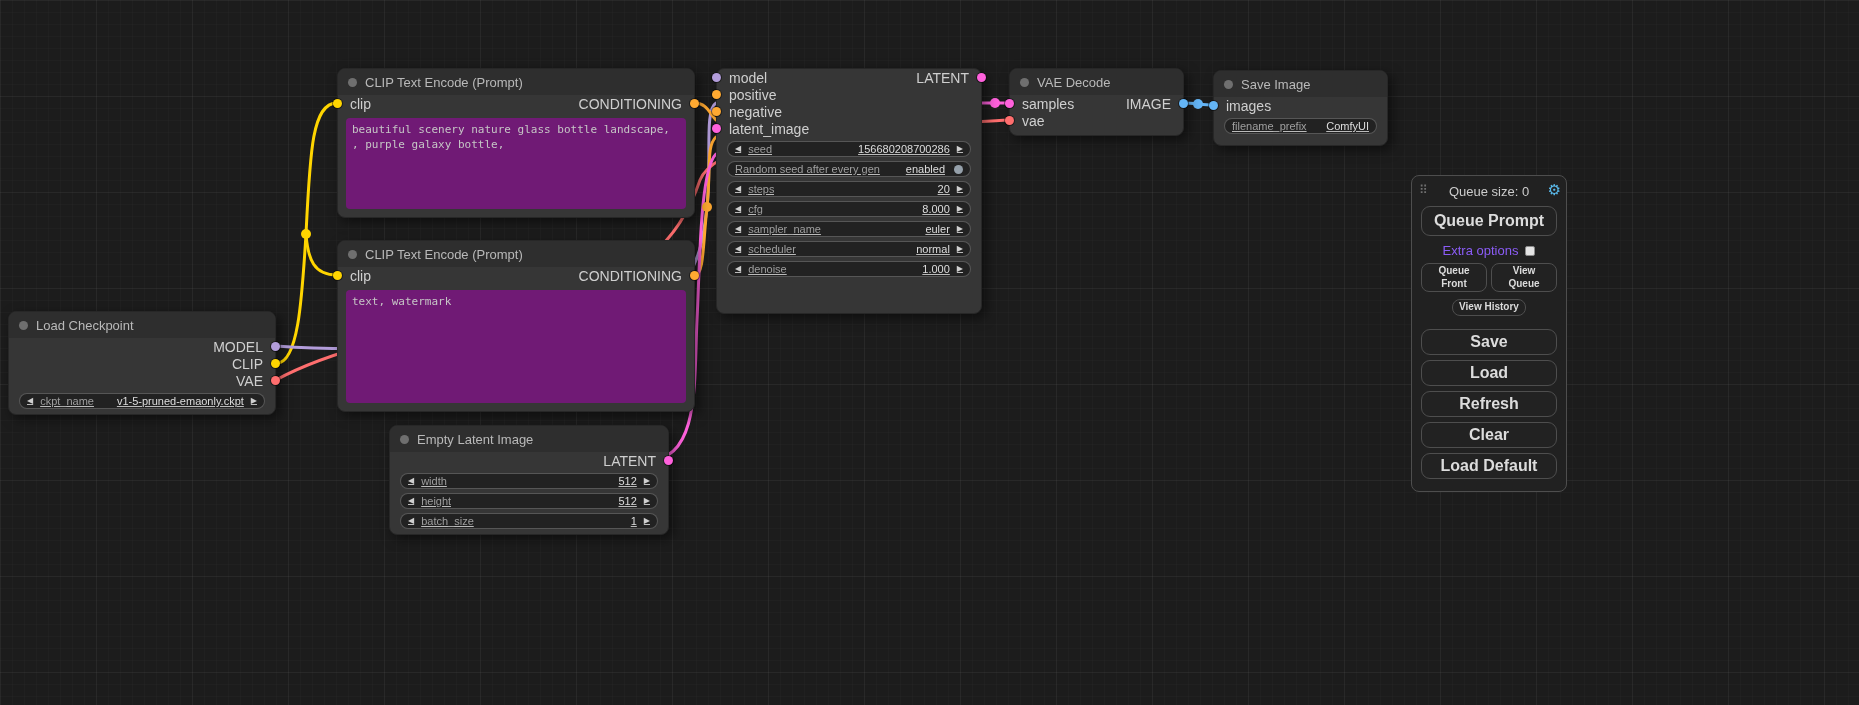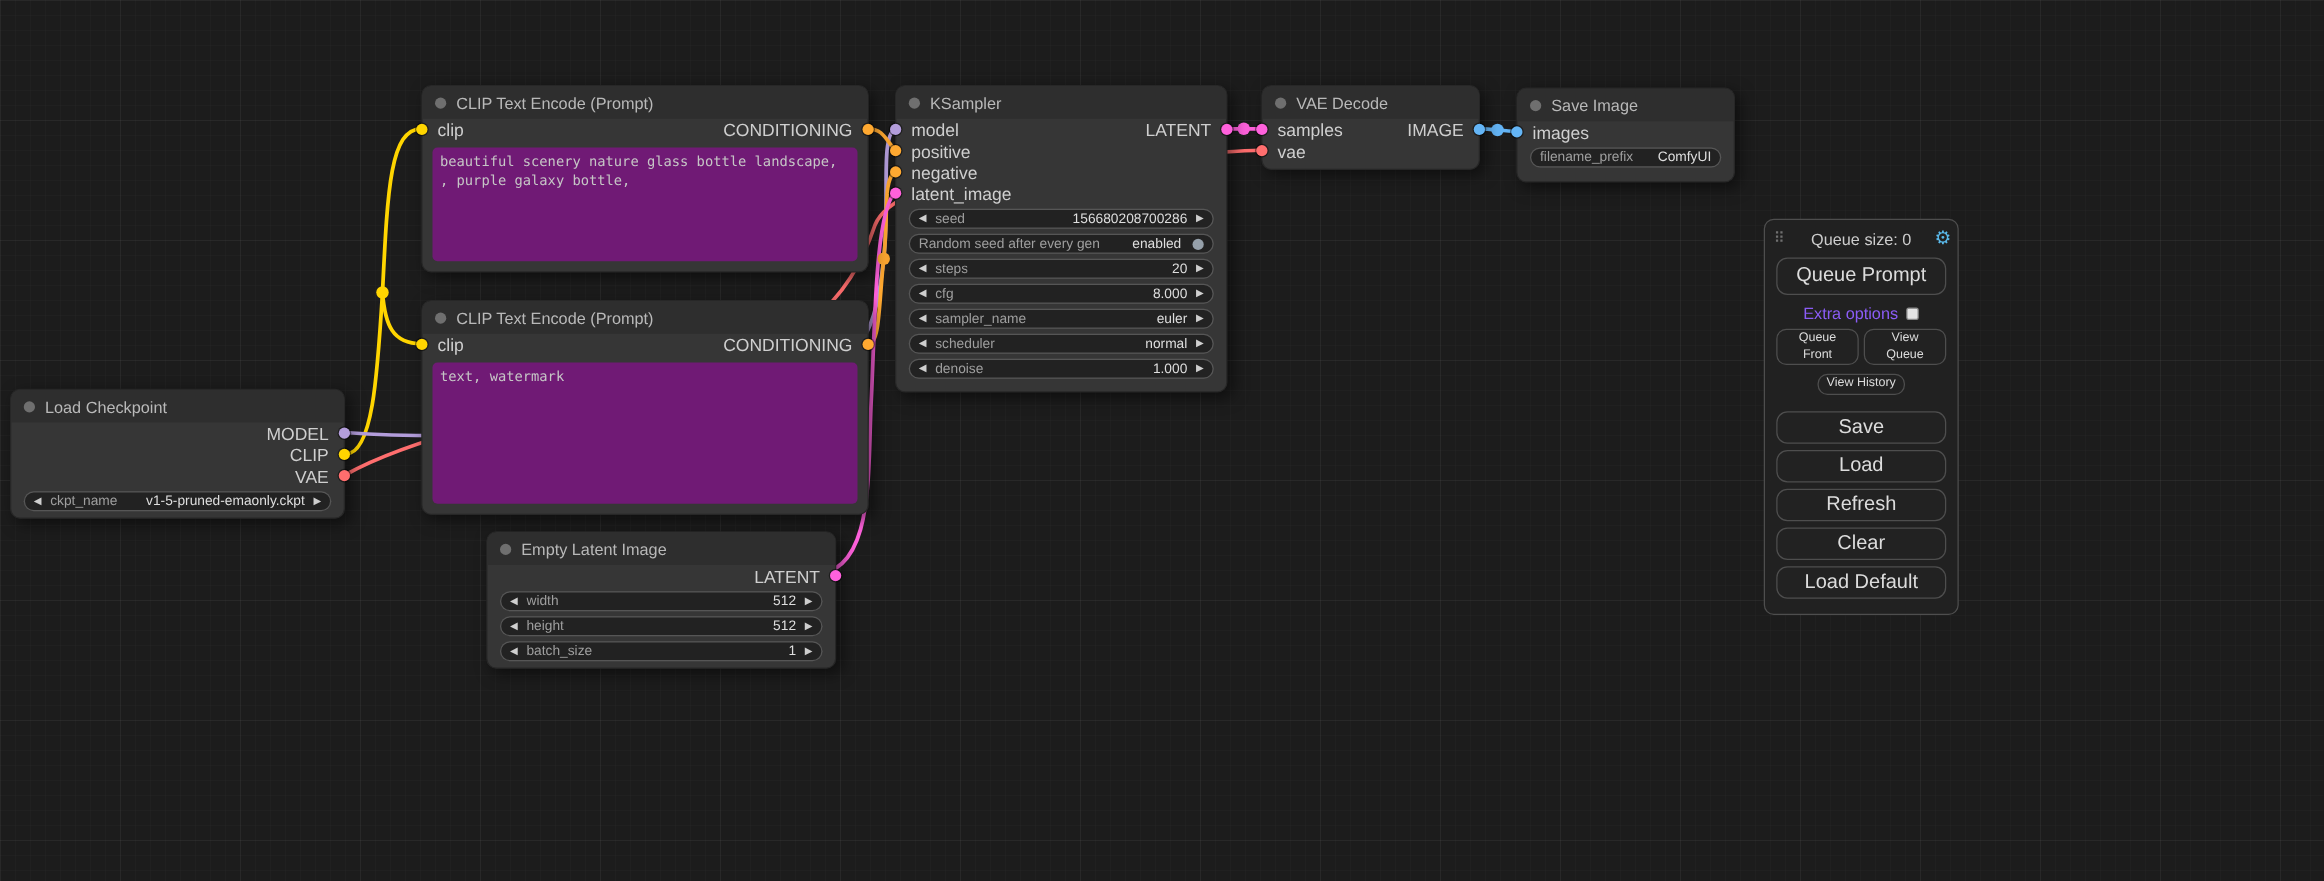--- a/index.html
+++ b/index.html
@@ -46,21 +46,21 @@
   .c-model{background:#b39ddb}
   .c-clip{background:#ffd500}
   .c-vae{background:#ff6e6e}
   .c-cond{background:#ffa931}
   .c-latent{background:#ff61dc}
   .c-image{background:#64b5f6}
 
   .widget{
     height:16px;margin:4px 10px 0;background:#222;border:1px solid rgba(130,130,130,.55);
     border-radius:8px;display:flex;align-items:center;font-size:11px;color:#bbb;
-    padding:0 7px;gap:7px;cursor:pointer;line-height:14px;white-space:nowrap;
+    padding:0 7px;gap:7px;cursor:pointer;line-height:14px;white-space:nowrap;text-decoration:underline;
   }
   .widget .wlabel{color:#9f9f9f;overflow:hidden}
   .widget .wvalue{margin-left:auto;color:#dedede}
   .widget .arr{color:#cfcfcf;font-size:8px;flex:none}
   .toggle-dot{width:9px;height:9px;border-radius:50%;background:#95a0aa;flex:none;margin-left:2px}
 
   .ntext-area{
     position:absolute;left:8px;right:8px;top:49px;bottom:8px;
     background:#701a75;border-radius:4px;padding:4px 6px;
     font-family:"DejaVu Sans Mono",monospace;font-size:11px;color:#c6c6c6;line-height:1.4;
@@ -71,21 +71,21 @@
     position:absolute;left:1411px;top:175px;width:156px;z-index:3;
     background:rgba(33,33,33,.93);border:1px solid #4e4e4e;border-radius:8px;
     padding:5px 9px 12px;color:#ccc;
   }
   .qheader{position:relative;height:20px;display:flex;align-items:center;justify-content:center;font-size:13px;color:#ccc}
   .qdrag{position:absolute;left:-2px;top:2px;color:#707070;font-size:12px;cursor:move}
   .qgear{position:absolute;right:-4px;top:0px;color:#5ab9ea;font-size:15px;cursor:pointer}
   .qbtn{
     display:block;width:100%;background:#222;border:1px solid #4e4e4e;border-radius:9px;
     color:#dcdcdc;font-size:16px;font-family:inherit;cursor:pointer;margin-top:5px;
-    padding:2px 0;text-align:center;line-height:1.25;
+    padding:2px 0;text-align:center;line-height:1.25;font-weight:bold;
   }
   .qbtn.primary{font-size:16px;padding:4px 0}
   .qbtn.small{font-size:10px;border-radius:8px;padding:1px 6px;width:auto;margin-top:0;display:inline-block}
   .extra{display:flex;align-items:center;justify-content:center;gap:7px;font-size:13px;margin-top:7px;color:#8b5cf6}
   .checkbox{width:10px;height:10px;background:#e4e4e4;border:1px solid #8a8a8a;border-radius:2px;cursor:pointer}
   .qrow{display:flex;justify-content:space-between;gap:4px;margin-top:5px}
   .qrow .qbtn.small{flex:1}
   .qcenter{text-align:center;margin-top:4px}
   .gap-top{margin-top:13px}
 </style>
@@ -186,24 +186,20 @@
     </div>
     <div class="widget">
       <span class="arr">◀</span>
       <span class="wlabel">batch_size</span>
       <span class="wvalue">1</span>
       <span class="arr">▶</span>
     </div>
   </div>
 
   <div class="node" style="left:716px;top:68px;width:266px;height:246px">
-    <div class="ntitle">
-      <span class="ndot"></span>
-      <span>KSampler</span>
-    </div>
     <div class="srow">
       <span class="sdot in c-model"></span>
       <span>model</span>
       <span>LATENT</span>
       <span class="sdot out c-latent"></span>
     </div>
     <div class="srow">
       <span class="sdot in c-cond"></span>
       <span>positive</span>
     </div>

